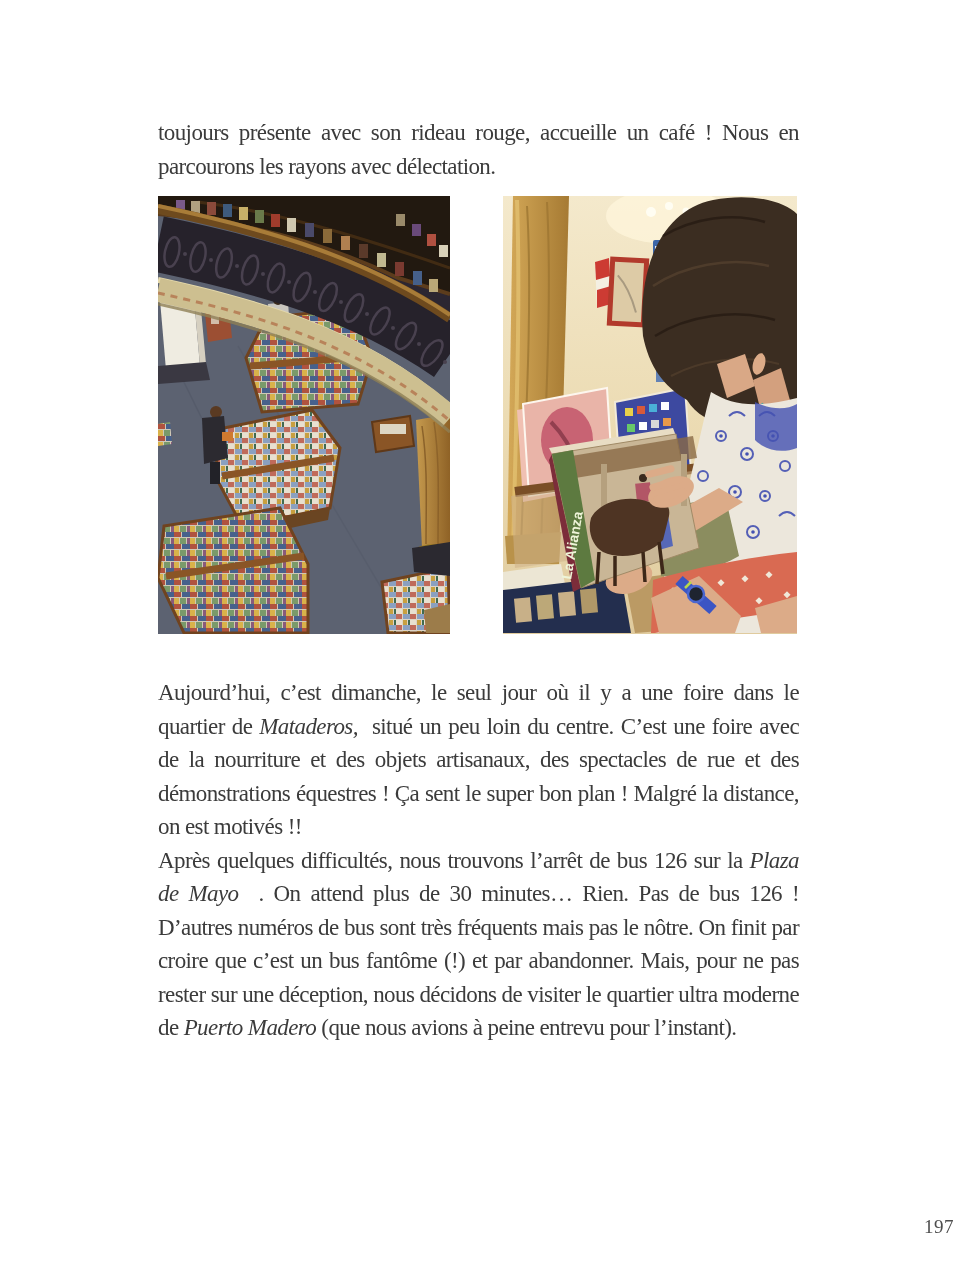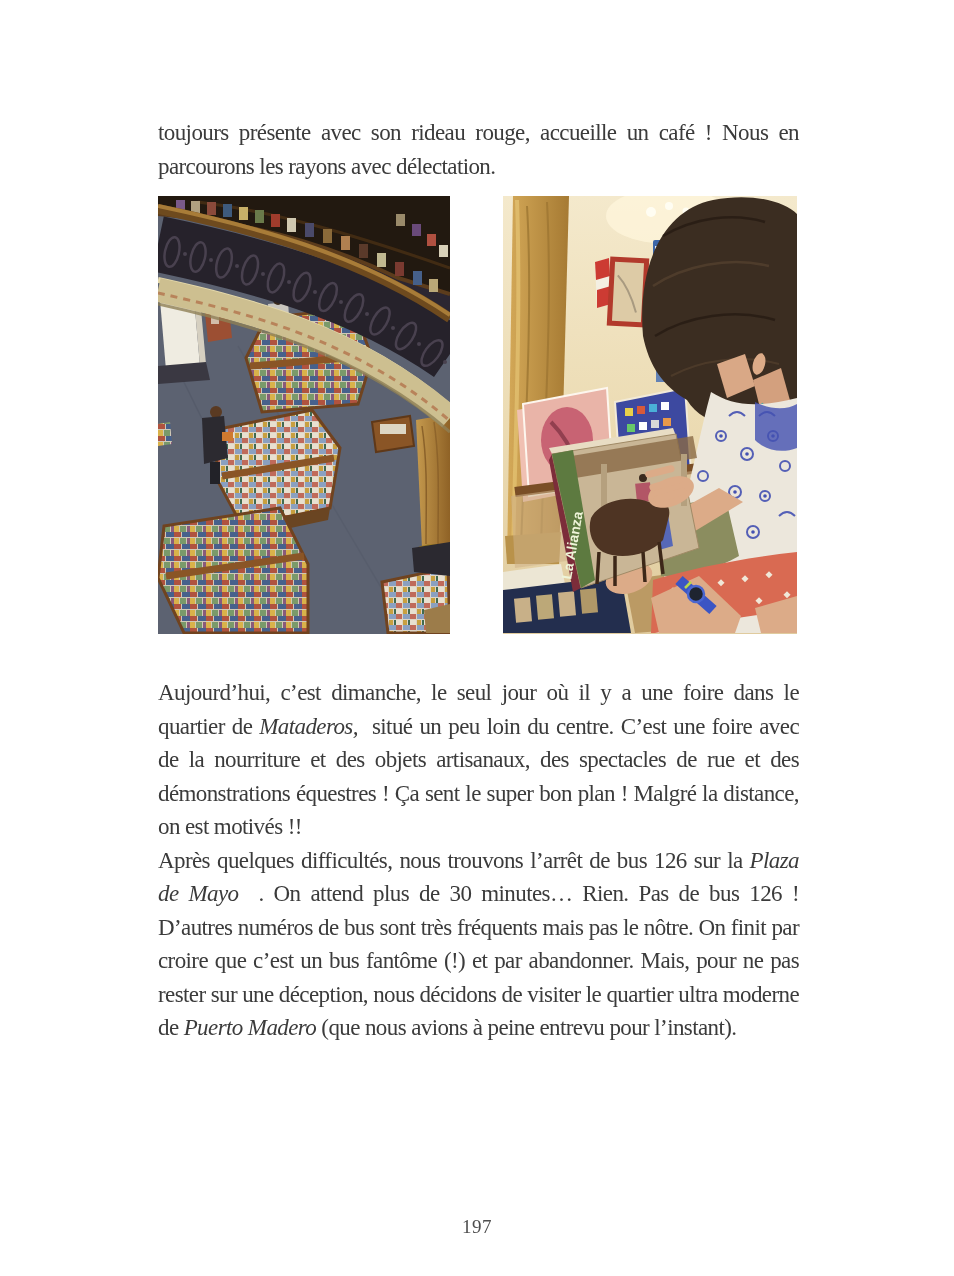--- a/index.html
+++ b/index.html
@@ -8,21 +8,21 @@
   .body-text, .text-block p{
         margin:0;font-size:23px;line-height:33.5px;color:#3b3b3b;
         text-align:justify;letter-spacing:-0.6px;}
   .para1{position:absolute;top:116px;left:158px;width:641px;}
   .text-block{position:absolute;top:676px;left:158px;width:641px;}
   .text-block p em, .para1 em{font-style:italic;}
   .photo{position:absolute;top:196px;margin:0;padding:0;overflow:hidden;}
   .photo-left{left:158px;width:292px;height:438px;}
   .photo-right{left:503px;width:294px;height:438px;}
   .photo svg{display:block;width:100%;height:100%;}
-  .page-number{position:absolute;top:1216px;left:0;width:954px;text-align:center;
+  .page-number{position:absolute;top:1216px;left:0;width:954px;text-align:right;
         font-size:19px;color:#4e4e4e;letter-spacing:0.5px;}
 </style>
 </head>
 <body>
 
 <div class="page">
 
   <p class="body-text para1"><span>toujours présente avec son rideau rouge, accueille un café ! Nous en parcourons les rayons avec délectation.</span></p>
 
   <figure class="photo photo-left">

